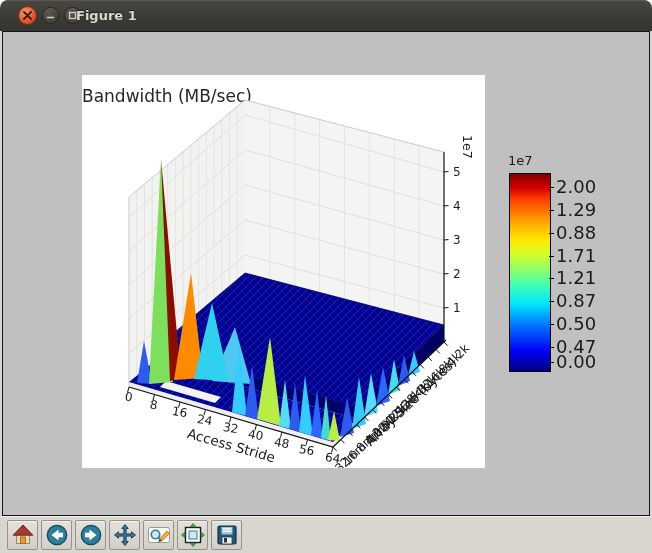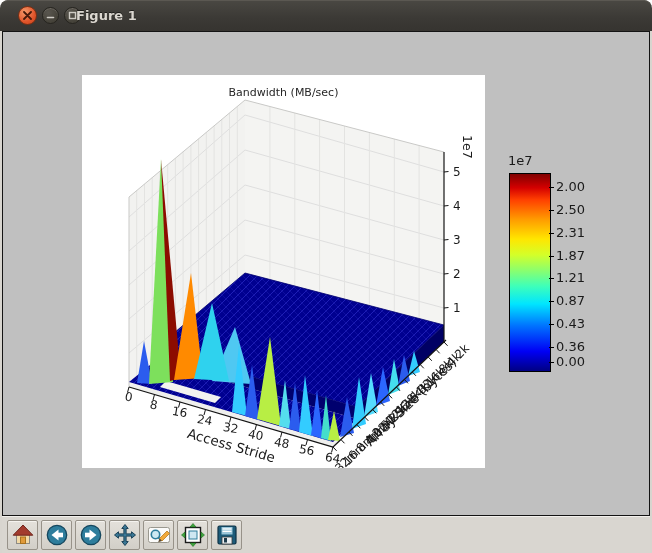--- a/index.html
+++ b/index.html
@@ -14,32 +14,32 @@
   .wbtn.close { width:19px; height:19px; background:radial-gradient(circle at 35% 30%, #f49a6b, #e0542a 60%, #c6431d);
                 border:1px solid #7e2f12; box-sizing:border-box; }
   .wbtn.gray { background:radial-gradient(circle at 35% 30%, #59564f, #454239 70%);
                border:1px solid #26241f; box-sizing:border-box; box-shadow:inset 0 1px 0 #6b6760; }
   .win-title { position:absolute; left:76px; top:0; height:31px; display:flex; align-items:center;
                color:#dcd8d1; font-size:13px; font-weight:bold; text-shadow:0 -1px 0 #1e1d1a; }
   
   .body { position:absolute; top:31px; left:0; right:0; bottom:0; background:#d8d5cf; padding:0 2px; box-sizing:border-box; }
   .canvas-area { position:relative; height:483px; border:1px solid #141414; background:#c0c0c0; }
   .fig-white { position:absolute; left:79px; top:43px; width:403px; height:393px; background:#ffffff; }
-  .fig-title { position:absolute; left:79px; top:54px; width:403px; text-align:center;
-               font-size:11px; color:#262626; }
+  .fig-title { position:absolute; left:79px; top:54px; width:403px; 
+               font-size:17px; color:#262626; }
   .plot3d { position:absolute; left:79px; top:43px; }
   .plot3d text { font-family:"DejaVu Sans", sans-serif; fill:#1a1a1a; }
   
   .colorbar-scale { position:absolute; left:505px; top:121px; font-size:13px; color:#1a1a1a; }
   .colorbar { position:absolute; left:506px; top:141px; width:40px; height:197px; border:1px solid #000;
               background:linear-gradient(to top,
                 #000083 0%, #0000f5 10%, #0073ff 23%, #00e5ff 34%, #3dffba 43%,
                 #8aff6e 51%, #d4ff29 59%, #ffe600 67%, #ff9b00 77%, #ff3f00 87%,
                 #d40000 93%, #800000 100%); }
-  .cb-tick { position:absolute; left:553px; height:16px; line-height:16px; font-size:13px; color:#1a1a1a; }
+  .cb-tick { position:absolute; left:553px; height:16px; line-height:16px; font-size:18px; color:#1a1a1a; }
   .cb-tick::before { content:""; position:absolute; left:-7px; top:8px; width:5px; height:1px; background:#000; }
   
   .toolbar { height:37px; display:flex; align-items:center; gap:3px; padding-left:5px;
              background:#d9d6d0; box-shadow:inset 0 1px 0 #f2f0ec; }
   .tbtn { width:31px; height:30px; background:linear-gradient(#e4e1db,#d2cfc8); border:1px solid #979289;
           border-radius:2px; display:flex; align-items:center; justify-content:center; padding:0; cursor:pointer;
           box-shadow:inset 0 1px 0 #f5f3ef; }
   .tbtn svg { display:block; }
 </style>
 </head>
@@ -196,27 +196,27 @@
         </g>
 
         <text x="148" y="375" font-size="13.5" text-anchor="middle" transform="rotate(16 148 375)">Access Stride</text>
         <text x="332" y="330" font-size="13.5" text-anchor="middle" transform="rotate(-44 332 330)">Array Size (bytes)</text>
         <text font-size="12.5" transform="translate(381,60) rotate(90)">1e7</text>
       </svg>
 
       <div class="colorbar-scale">1e7</div>
       <div class="colorbar"></div>
       <div class="cb-tick" style="top:147px">2.00</div>
-      <div class="cb-tick" style="top:170px">2.50</div>
-      <div class="cb-tick" style="top:193px">2.31</div>
-      <div class="cb-tick" style="top:216px">1.87</div>
+      <div class="cb-tick" style="top:170px">1.29</div>
+      <div class="cb-tick" style="top:193px">0.88</div>
+      <div class="cb-tick" style="top:216px">1.71</div>
       <div class="cb-tick" style="top:238px">1.21</div>
       <div class="cb-tick" style="top:261px">0.87</div>
-      <div class="cb-tick" style="top:284px">0.43</div>
-      <div class="cb-tick" style="top:307px">0.36</div>
+      <div class="cb-tick" style="top:284px">0.50</div>
+      <div class="cb-tick" style="top:307px">0.47</div>
       <div class="cb-tick" style="top:322px">0.00</div>
     </div>
 
     <div class="toolbar">
 
       <button class="tbtn">
         <svg width="24" height="24" viewBox="0 0 24 24">
           <rect x="5.5" y="11" width="13" height="9.5" fill="#f2d9a6" stroke="#8f8c85" stroke-width="1"></rect>
           <polygon points="12,2 2.2,12.2 21.8,12.2" fill="#a33b2e" stroke="#6f241b" stroke-width="1"></polygon>
           <rect x="9.5" y="14" width="5" height="6.5" fill="#e09a3a" stroke="#a8721f" stroke-width="1"></rect>

